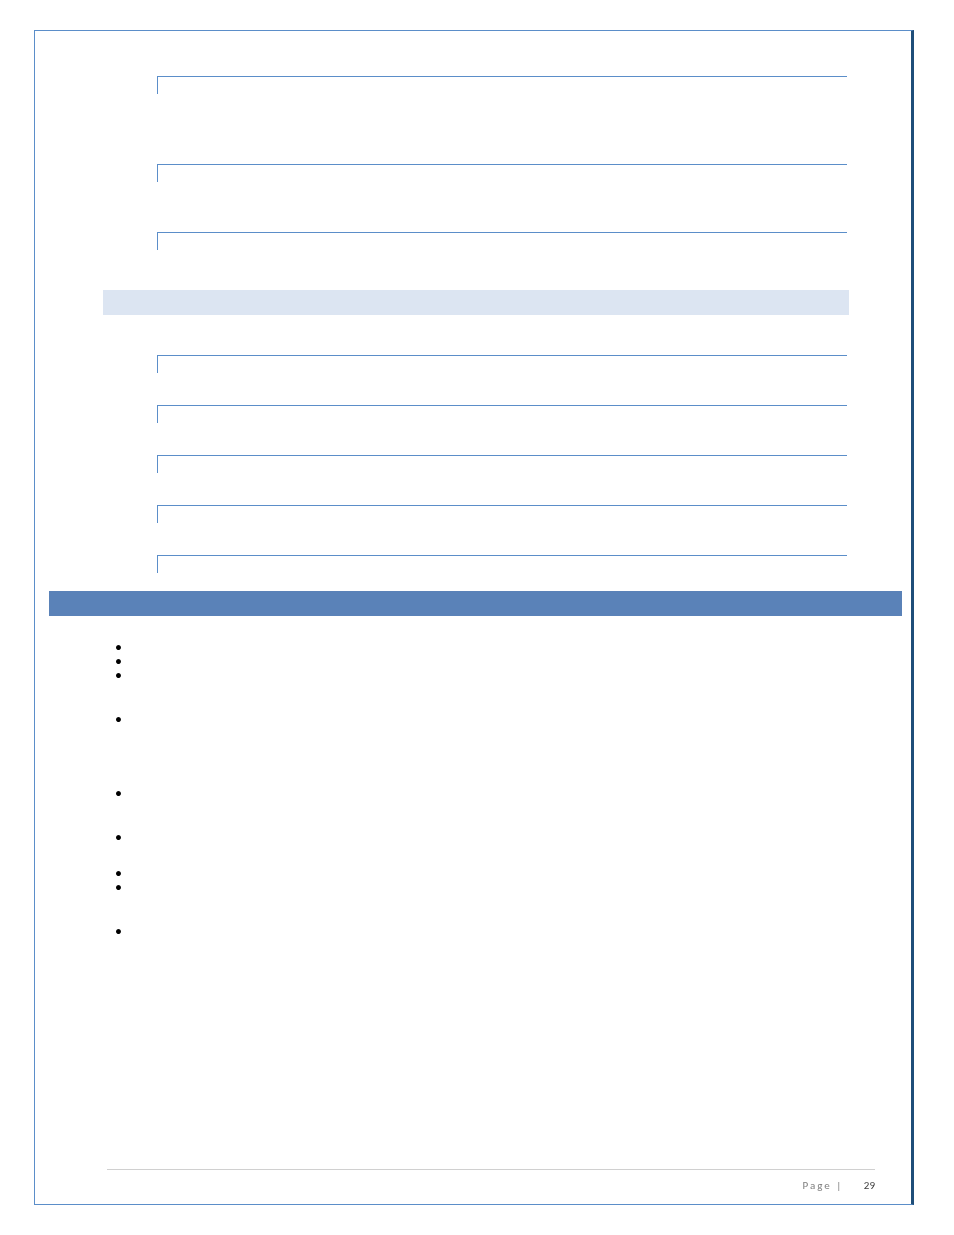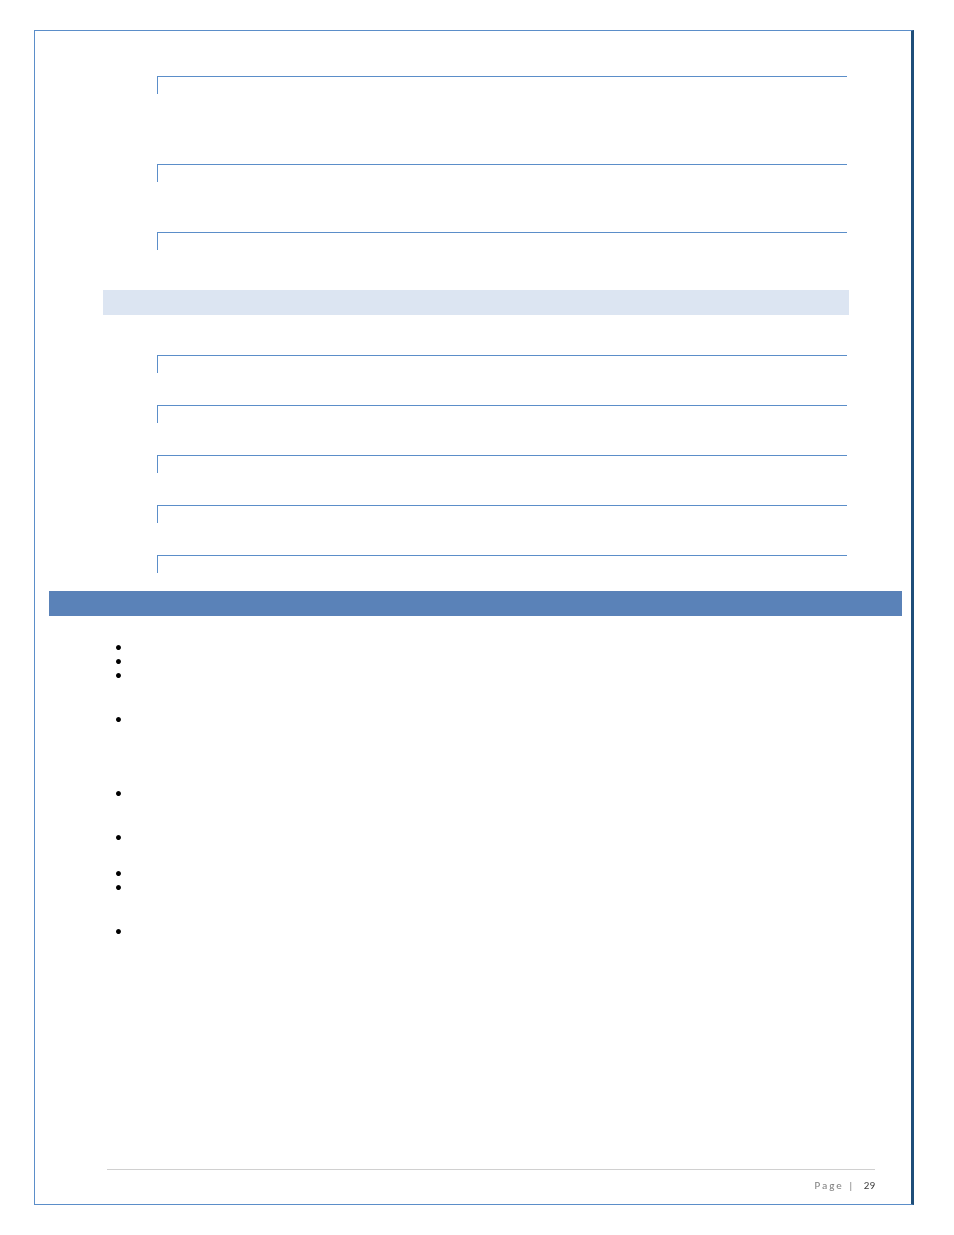--- a/index.html
+++ b/index.html
@@ -111,21 +111,21 @@
     position: absolute;
     right: 36px;
     bottom: 12px;
     font-size: 11px;
     color: #7f7f7f;
     letter-spacing: 2px;
   }
   .footer-text .pagenum {
     letter-spacing: 0;
     color: #404040;
-    margin-left: 4px;
+    margin-left: 16px;
   }
 </style>
 </head>
 <body>
 
 <div class="page">
   <div class="outer-frame">
     <div class="content">
 
       <div class="field-row">

